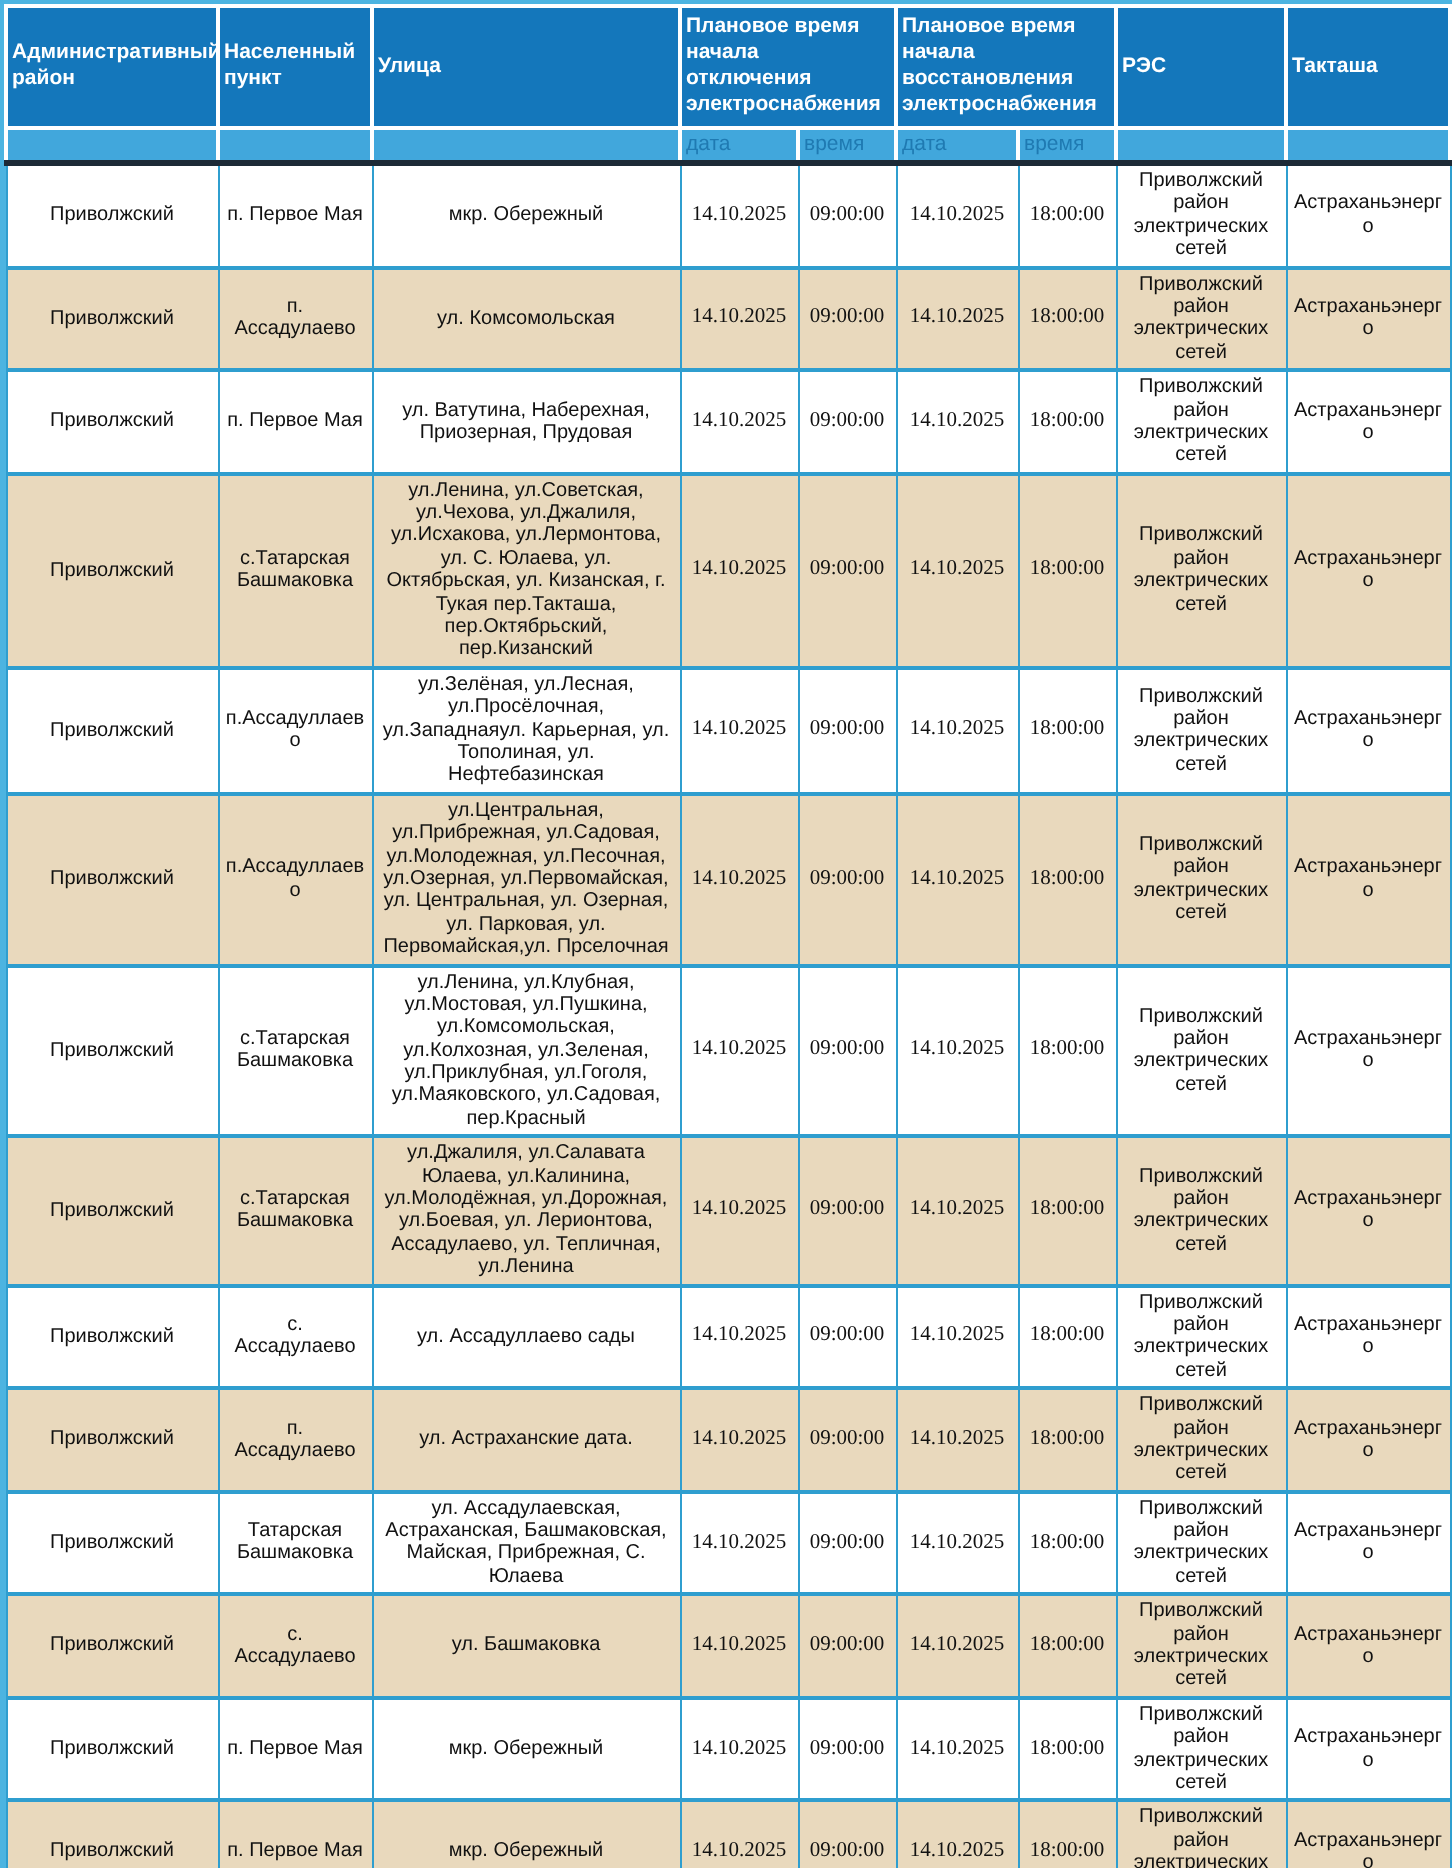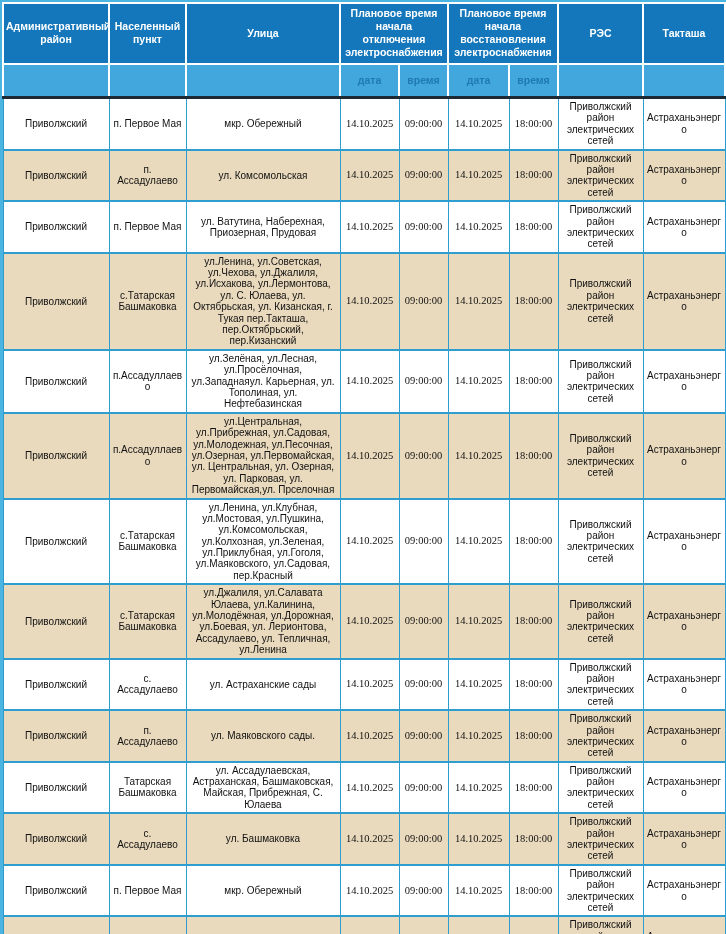--- a/index.html
+++ b/index.html
@@ -29,30 +29,30 @@
     border-collapse: collapse;
   }
   thead th {
     background: var(--header-bg);
     color: #ffffff;
     font-size: 10.5px;
     font-weight: bold;
     line-height: 1.25;
     border: 2px solid #ffffff;
     padding: 3px 2px;
-    text-align: center;
+    text-align: left;
     vertical-align: middle;
   }
   thead tr.main-header { height: 50px; }
   thead tr.sub-header th {
     background: var(--subheader-bg);
     color: var(--subheader-text);
-    font-weight: bold;
+    font-weight: normal;
     font-size: 10.5px;
-    height: 34px;
+    height: 18px;
     padding: 1px 2px;
     border: 2px solid #ffffff;
     border-bottom: 3px solid var(--header-divider);
   }
   tbody td {
     border: 1px solid var(--body-border);
     border-top: 2px solid var(--body-border);
     border-bottom: 2px solid var(--body-border);
     font-size: 10px;
     color: var(--text);
@@ -190,32 +190,32 @@
     <td class="num">14.10.2025</td>
     <td class="num">09:00:00</td>
     <td class="num">14.10.2025</td>
     <td class="num">18:00:00</td>
     <td>Приволжский район электрических сетей</td>
     <td>Астраханьэнерго</td>
   </tr>
         <tr>
     <td>Приволжский</td>
     <td>с. Ассадулаево</td>
-    <td>ул. Астраханские сады</td>
+    <td>ул. Ассадуллаево сады</td>
     <td class="num">14.10.2025</td>
     <td class="num">09:00:00</td>
     <td class="num">14.10.2025</td>
     <td class="num">18:00:00</td>
     <td>Приволжский район электрических сетей</td>
     <td>Астраханьэнерго</td>
   </tr>
         <tr class="alt">
     <td>Приволжский</td>
     <td>п. Ассадулаево</td>
-    <td>ул. Маяковского сады.</td>
+    <td>ул. Астраханские дата.</td>
     <td class="num">14.10.2025</td>
     <td class="num">09:00:00</td>
     <td class="num">14.10.2025</td>
     <td class="num">18:00:00</td>
     <td>Приволжский район электрических сетей</td>
     <td>Астраханьэнерго</td>
   </tr>
         <tr>
     <td>Приволжский</td>
     <td>Татарская Башмаковка</td>

